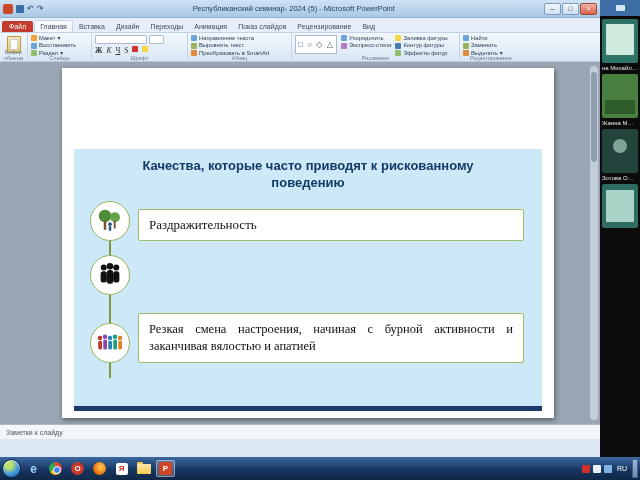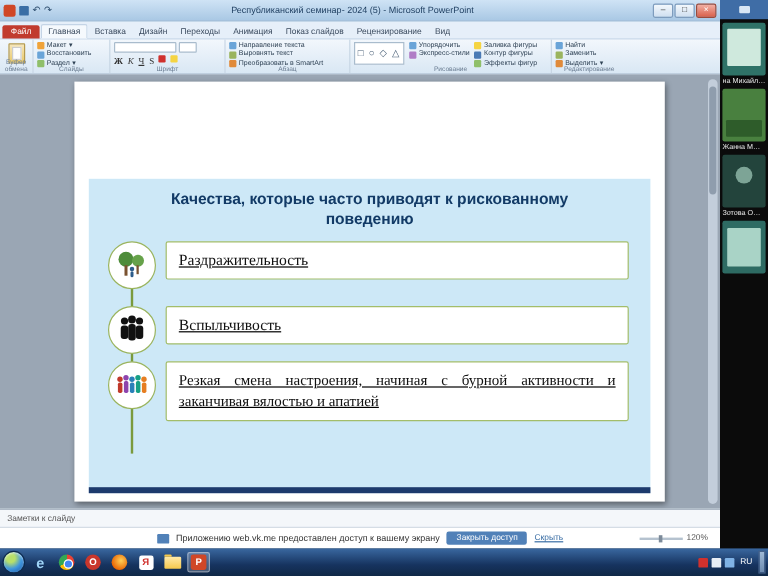--- a/index.html
+++ b/index.html
@@ -53,29 +53,29 @@
 
   .slide { position:absolute; left:62px; top:6px; width:492px; height:350px; background:#fff;
     box-shadow:1px 2px 5px rgba(0,0,0,.45); }
   .s-header { position:absolute; left:12px; right:12px; top:7px; height:68px; background:#1d3a6d;
     color:#fff; font-weight:bold; font-size:17px; text-align:center; line-height:1.7;
     padding:4px 60px 0; letter-spacing:.4px; }
   .s-panel { position:absolute; left:12px; right:12px; top:81px; bottom:7px; background:#cde8f7;
     border-bottom:5px solid #1d3a6d; }
   .s-subtitle { padding:9px 38px 0; text-align:center; font-weight:bold; font-size:13px; color:#123a66; line-height:1.3; }
   .s-line { position:absolute; left:35px; top:60px; bottom:28px; width:2px; background:#7a9a3d; }
-  .s-item { position:absolute; left:16px; right:18px; display:flex; align-items:flex-start;text-decoration:underline; }
+  .s-item { position:absolute; left:16px; right:18px; display:flex; align-items:flex-end; }
   .circ { width:40px; height:40px; border-radius:50%; background:#fff; border:1.5px solid #9ab45e;
     flex:0 0 40px; display:flex; align-items:center; justify-content:center; position:relative; z-index:2; }
   .circ svg { width:30px; height:30px; }
   .s-box { flex:1; margin-left:8px; background:#fff; border:1.6px solid #a3bd6a; border-radius:2px;
     display:flex; align-items:center; padding:3px 10px; font-family:"Liberation Serif", serif;
     font-size:13px; color:#111; min-height:32px; }
   .item-1 { top:52px; } .item-2 { top:106px; }
-  .item-3 { top:152px; }
+  .item-3 { top:164px; }
   .item-3 .s-box { font-size:12.5px; line-height:1.35; text-align:justify; min-height:50px; }
 
   .notesbar { position:absolute; top:424px; left:0; width:100%; height:15px; background:#f4f7fa;
     border-top:1px solid #aeb9c6; font-size:7px; color:#555; display:flex; align-items:center; padding-left:6px; }
 
   .notifbar { position:absolute; top:439px; left:0; width:100%; height:18px; background:#fff;
     border-top:1px solid #d5dde5; display:flex; align-items:center; justify-content:center; gap:6px;
     font-size:7.5px; color:#333; }
   .notif-icon { width:10px; height:8px; background:#5181b8; border-radius:1px; flex:0 0 10px; }
   .stop-btn { background:#5181b8; color:#fff; padding:2px 8px; border-radius:2px; font-size:7px; border:none; }
@@ -298,21 +298,20 @@
             <div class="circ">
               <svg viewBox="0 0 24 24">
                 <circle cx="7" cy="6" r="2.4" fill="#111"></circle>
                   <rect x="4.5" y="9" width="5" height="9" rx="2" fill="#111"></rect>
                 <circle cx="12" cy="5" r="2.6" fill="#111"></circle>
                   <rect x="9.5" y="8" width="5" height="11" rx="2" fill="#111"></rect>
                 <circle cx="17" cy="6" r="2.4" fill="#111"></circle>
                   <rect x="14.5" y="9" width="5" height="9" rx="2" fill="#111"></rect>
               </svg>
             </div>
-            <div class="s-box">Вспыльчивость</div>
           </div>
 
           <div class="s-item item-3">
             <div class="circ">
               <svg viewBox="0 0 24 24">
                 <circle cx="4" cy="8" r="1.8" fill="#c0392b"></circle>
                   <rect x="2.6" y="10.2" width="3" height="7" rx="1.2" fill="#c0392b"></rect>
                 <circle cx="8" cy="7" r="1.8" fill="#8e44ad"></circle>
                   <rect x="6.6" y="9.2" width="3" height="8" rx="1.2" fill="#8e44ad"></rect>
                 <circle cx="12" cy="8" r="1.8" fill="#2980b9"></circle>
@@ -329,32 +328,20 @@
       </div>
       <div class="vscroll">
         <div class="vthumb"></div>
       </div>
     </div>
 
     <div class="notesbar">
       <span>Заметки к слайду</span>
     </div>
 
-    <div class="notifbar">
-      <span class="notif-icon"></span>
-      <span>Приложению web.vk.me предоставлен доступ к вашему экрану</span>
-      <button class="stop-btn">Закрыть доступ</button>
-      <span class="hide-link">Скрыть</span>
-      <span class="zoom">
-        <span class="zoom-slider">
-          <span class="zoom-thumb"></span>
-        </span>
-        <span>120%</span>
-      </span>
-    </div>
   </div>
 
   <div class="sidebar">
     <div class="sb-header">
       <span class="sb-header-ic"></span>
     </div>
     <div class="tile t0"></div>
     <div class="pname">на Михайл…</div>
     <div class="tile t1"></div>
     <div class="pname">Жанна М…</div>

